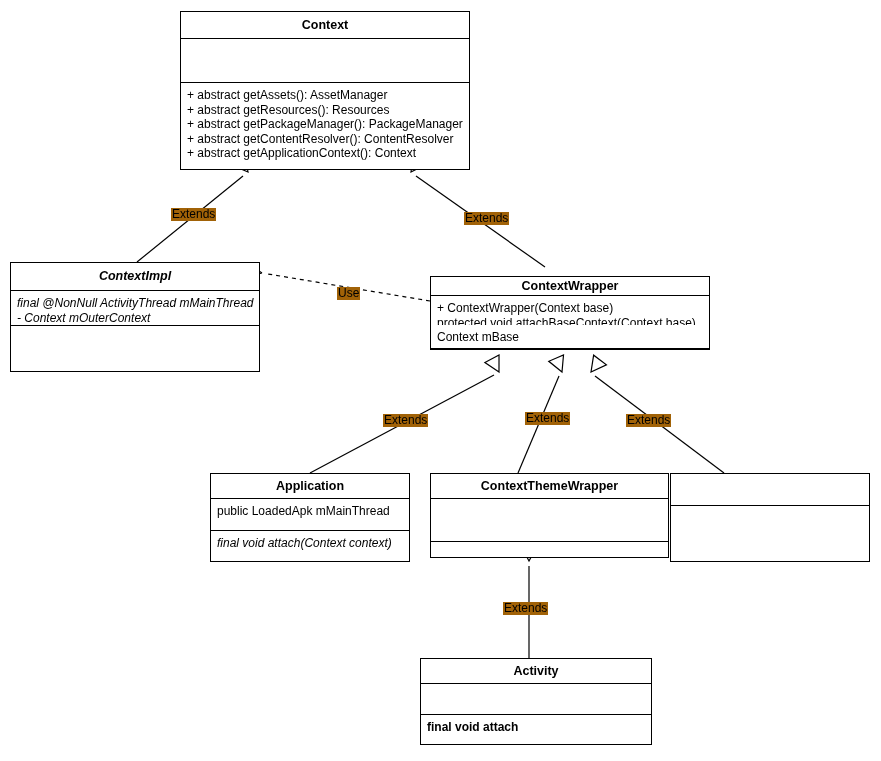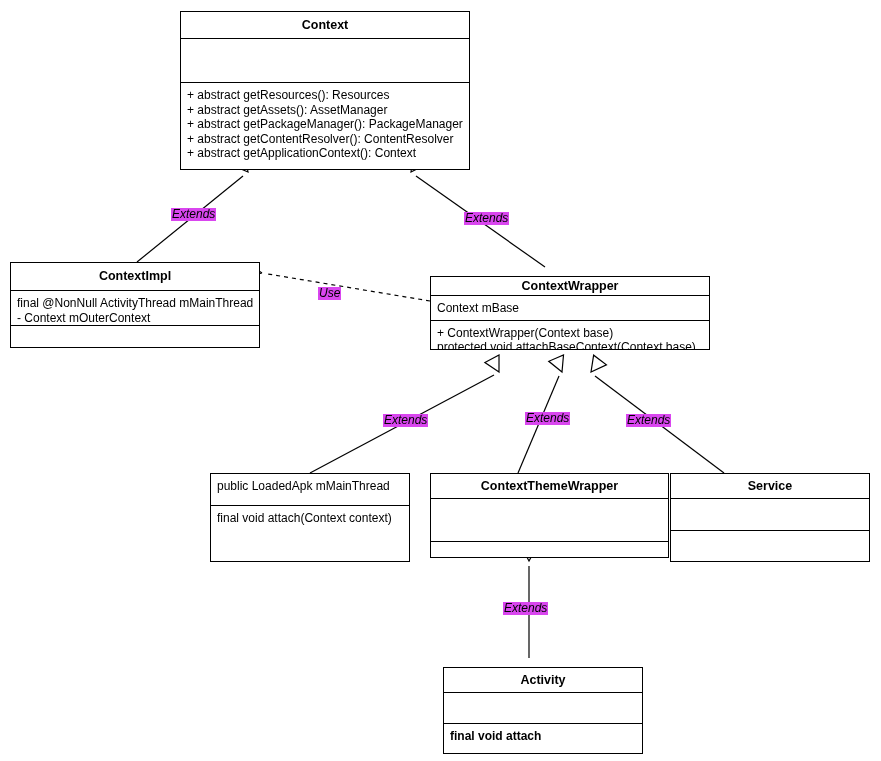--- a/index.html
+++ b/index.html
@@ -60,24 +60,23 @@
     border-bottom: 1.4px solid #000000;
   }
   .uml-compartment.empty {
     padding: 0;
   }
   .edge-label {
     position: absolute;
     font-size: 12px;
     line-height: 13px;
     color: #000000;
-    background: #d946ef;
+    background: #a16207;
     padding: 0 1px;
     white-space: nowrap;
-    font-style: italic;
   }
 </style>
 </head>
 <body>
 
 <div id="canvas">
 
   <svg id="edge-layer" viewBox="0 0 881 761" xmlns="http://www.w3.org/2000/svg">
       <g>
         <path d="M 137,262 L 243,176" fill="none" stroke="#000000" stroke-width="1.2"></path>
@@ -106,56 +105,56 @@
       <g>
         <path d="M 529,658 L 529,566" fill="none" stroke="#000000" stroke-width="1.2"></path>
         <polygon points="0,0 -8,-15 8,-15" fill="#ffffff" stroke="#000000" stroke-width="1.2" transform="translate(529,561) rotate(0)"></polygon>
       </g>
     </svg>
 
   <div id="class-layer">
       <div class="uml-class" style="left: 180px; top: 11px; width: 290px; height: 159px;">
         <div class="uml-title" style="height: 27px;">Context</div>
         <div class="uml-compartment divided empty" style="height: 44px;"></div>
-        <div class="uml-compartment" style="flex: 1 1 auto;"><div>+ abstract getResources(): Resources</div><div>+ abstract getAssets(): AssetManager</div><div>+ abstract getPackageManager(): PackageManager</div><div>+ abstract getContentResolver(): ContentResolver</div><div>+ abstract getApplicationContext(): Context</div></div>
+        <div class="uml-compartment" style="flex: 1 1 auto;"><div>+ abstract getAssets(): AssetManager</div><div>+ abstract getResources(): Resources</div><div>+ abstract getPackageManager(): PackageManager</div><div>+ abstract getContentResolver(): ContentResolver</div><div>+ abstract getApplicationContext(): Context</div></div>
       </div>
-      <div class="uml-class" style="left: 10px; top: 262px; width: 250px; height: 86px;">
+      <div class="uml-class" style="left: 10px; top: 262px; width: 250px; height: 110px; font-style: italic;">
         <div class="uml-title" style="height: 28px;">ContextImpl</div>
         <div class="uml-compartment divided" style="height: 35px;"><div>final @NonNull ActivityThread mMainThread</div><div>- Context mOuterContext</div><div>final @NonNull LoadedApk mPackageInfo</div></div>
         <div class="uml-compartment empty" style="flex: 1 1 auto;"></div>
       </div>
       <div class="uml-class" style="left: 430px; top: 276px; width: 280px; height: 74px; justify-content: center;">
         <div class="uml-title" style="height: 26px;">ContextWrapper</div>
+        <div class="uml-compartment" style="flex: 1 1 auto;"><div>+ ContextWrapper(Context base)</div><div>protected void attachBaseContext(Context base)</div></div>
         <div class="uml-compartment divided" style="height: 32px;"><div>Context mBase</div></div>
-        <div class="uml-compartment" style="flex: 1 1 auto;"><div>+ ContextWrapper(Context base)</div><div>protected void attachBaseContext(Context base)</div></div>
       </div>
       <div class="uml-class" style="left: 210px; top: 473px; width: 200px; height: 89px;">
+        <div class="uml-title" style="height: 25px;">Application</div>
         <div class="uml-compartment divided" style="height: 32px;"><div>public LoadedApk mMainThread</div></div>
-        <div class="uml-compartment" style="flex: 1 1 auto;"><div>final void attach(Context context)</div></div>
+        <div class="uml-compartment" style="flex: 1 1 auto; font-style: italic;"><div>final void attach(Context context)</div></div>
       </div>
       <div class="uml-class" style="left: 430px; top: 473px; width: 239px; height: 85px; gap: 13px;">
         <div class="uml-title" style="height: 25px;">ContextThemeWrapper</div>
         <div class="uml-compartment divided empty" style="height: 30px;"></div>
         <div class="uml-compartment empty" style="flex: 1 1 auto;"></div>
       </div>
       <div class="uml-class" style="left: 670px; top: 473px; width: 200px; height: 89px;">
-        <div class="uml-title" style="height: 25px;">Service</div>
         <div class="uml-compartment divided empty" style="height: 32px;"></div>
         <div class="uml-compartment empty" style="flex: 1 1 auto;"></div>
       </div>
-      <div class="uml-class" style="left: 443px; top: 658px; width: 200px; height: 87px; margin-top: 9px;">
+      <div class="uml-class" style="left: 420px; top: 658px; width: 232px; height: 87px;">
         <div class="uml-title" style="height: 25px;">Activity</div>
         <div class="uml-compartment divided empty" style="height: 31px;"></div>
         <div class="uml-compartment" style="flex: 1 1 auto; font-weight: bold;"><div>final void attach</div></div>
       </div>
     </div>
 
   <div id="label-layer">
       <div class="edge-label" style="left: 171px; top: 208px;">Extends</div>
       <div class="edge-label" style="left: 464px; top: 212px;">Extends</div>
-      <div class="edge-label" style="left: 318px; top: 287px;">Use</div>
+      <div class="edge-label" style="left: 337px; top: 287px;">Use</div>
       <div class="edge-label" style="left: 383px; top: 414px;">Extends</div>
       <div class="edge-label" style="left: 525px; top: 412px;">Extends</div>
       <div class="edge-label" style="left: 626px; top: 414px;">Extends</div>
       <div class="edge-label" style="left: 503px; top: 602px;">Extends</div>
     </div>
 
 </div>
 
 </body></html>

